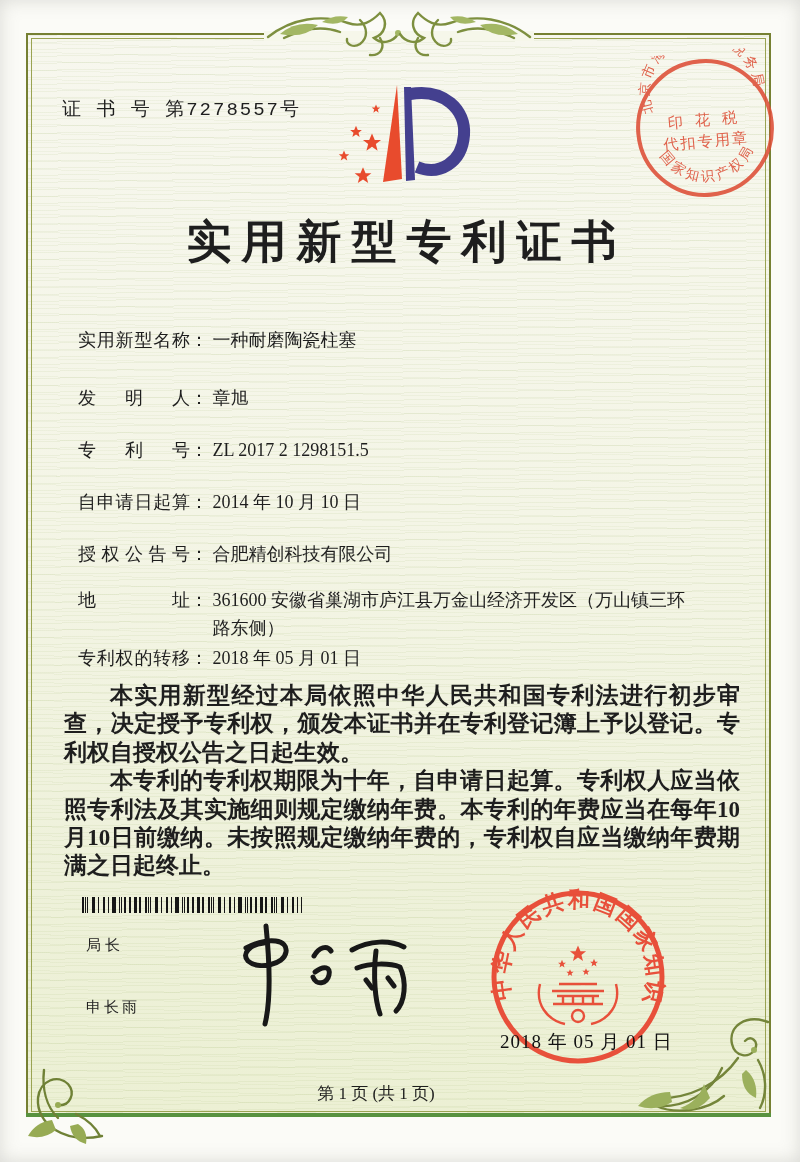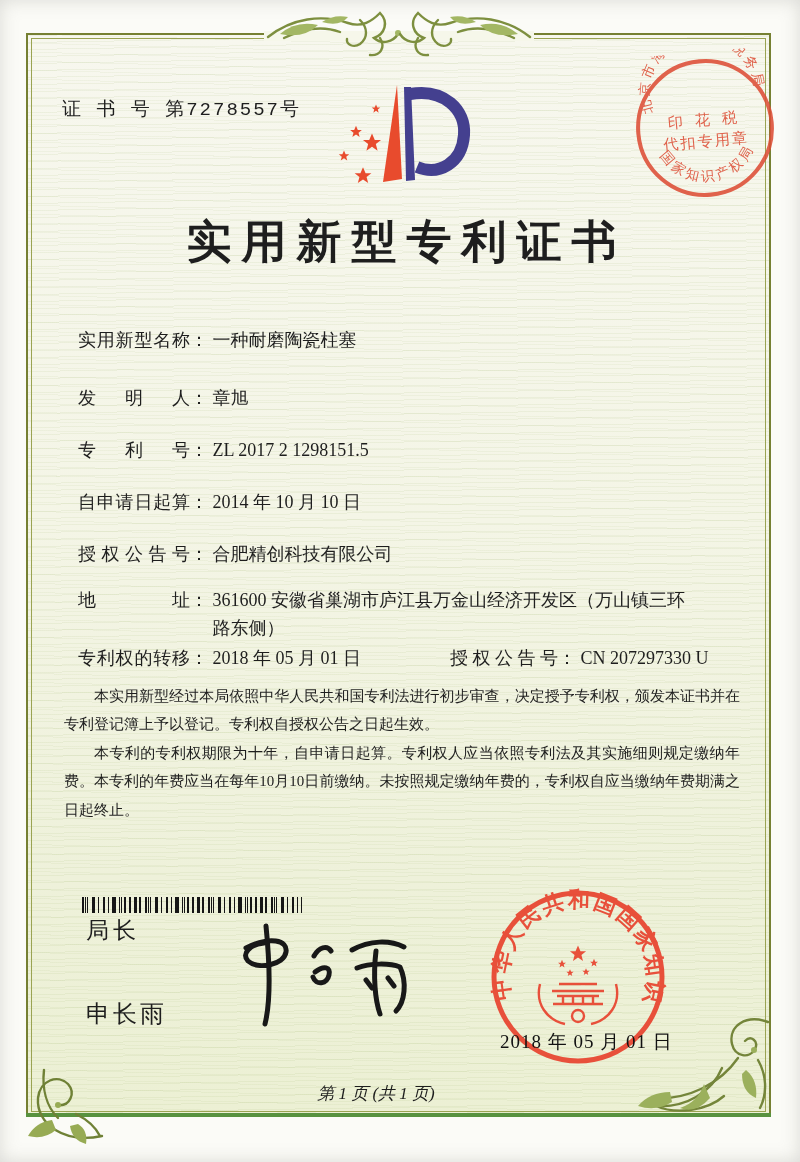--- a/index.html
+++ b/index.html
@@ -29,34 +29,35 @@
   .field-row{left:78px; font-size:18px; line-height:28px; white-space:nowrap;}
   .flabel{
     display:inline-block; width:112px; vertical-align:top;
     text-align:justify; text-align-last:justify; text-justify:inter-character;
   }
   .fvalue{display:inline-block; vertical-align:top;}
   .addr-value{white-space:normal; width:478px;}
   .grant-right{position:absolute; left:372px; top:0; white-space:nowrap;}
   .grant-right .flabel{width:108px;}
   .bodytext{
-    left:64px; top:682px; width:676px; font-size:15px; line-height:28.4px;
+    left:64px; top:682px; width:676px; font-size:23px; line-height:28.4px;
     text-align:justify;
+    font-weight:bold;
   }
   .bodytext p{margin:0; text-indent:2em;}
   .barcode{
     left:82px; top:897px; width:220px; height:16px;
     background:
       repeating-linear-gradient(90deg,#161616 0 2px,rgba(0,0,0,0) 2px 5px,#161616 5px 6px,rgba(0,0,0,0) 6px 10px,#161616 10px 13px,rgba(0,0,0,0) 13px 16px,#161616 16px 17px,rgba(0,0,0,0) 17px 21px),
       repeating-linear-gradient(90deg,rgba(0,0,0,0) 0 3px,#161616 3px 4px,rgba(0,0,0,0) 4px 9px);
   }
-  .director-title{left:86px; top:915px; font-size:23px; letter-spacing:4px;}
-  .director-name{left:86px; top:998px; font-size:24px; letter-spacing:3px;}
+  .director-title{left:86px; top:936px; font-size:15px; letter-spacing:4px;}
+  .director-name{left:86px; top:998px; font-size:15px; letter-spacing:3px;}
   .seal-date{left:500px; top:1029px; font-size:19px; letter-spacing:1px; color:#111;}
-  .footer{left:26px; top:1082px; width:700px; text-align:center; font-size:17px;font-style:italic;}
+  .footer{left:26px; top:1082px; width:700px; text-align:center; font-size:17px;}
   .stamp-svg{left:629px; top:52px; transform:rotate(-5deg);}
   .seal-svg{left:473px; top:872px;}
   .sig-svg{left:218px; top:918px;}
   .logo-svg{left:338px; top:80px;}
   .orn-top{left:264px; top:8px;}
   .orn-bl{left:22px; top:1062px;}
   .orn-br{left:626px; top:1008px;}
   svg text{font-family:"Liberation Serif","DejaVu Serif",serif;}
 </style>
 </head>
@@ -173,24 +174,20 @@
     <span class="flabel">授权公告号</span><span>：</span>
     <span class="fvalue">合肥精创科技有限公司</span>
   </div>
   <div class="abs field-row" style="top:586px">
     <span class="flabel">地址</span><span>：</span>
     <span class="fvalue addr-value">361600 安徽省巢湖市庐江县万金山经济开发区（万山镇三环路东侧）</span>
   </div>
   <div class="abs field-row" style="top:644px; width:676px">
     <span class="flabel">专利权的转移</span><span>：</span>
     <span class="fvalue">2018 年 05 月 01 日</span>
-    <span class="grant-right">
-      <span class="flabel">授权公告号</span><span>：</span>
-      <span class="fvalue">CN 207297330 U</span>
-    </span>
   </div>
 
   <div class="abs bodytext">
     <p>本实用新型经过本局依照中华人民共和国专利法进行初步审查，决定授予专利权，颁发本证书并在专利登记簿上予以登记。专利权自授权公告之日起生效。</p>
     <p>本专利的专利权期限为十年，自申请日起算。专利权人应当依照专利法及其实施细则规定缴纳年费。本专利的年费应当在每年10月10日前缴纳。未按照规定缴纳年费的，专利权自应当缴纳年费期满之日起终止。</p>
   </div>
 
   <div class="abs barcode"></div>
 
   <div class="abs director-title">局长</div>

